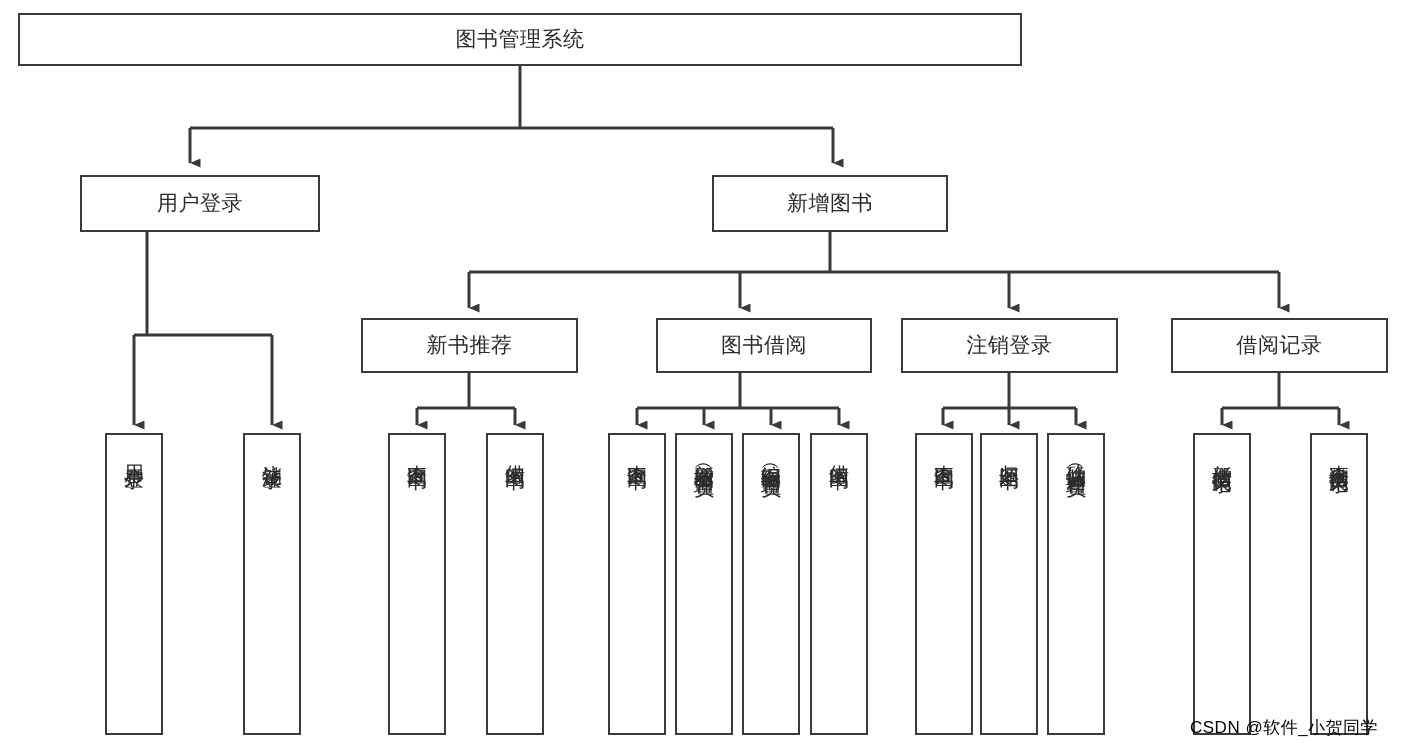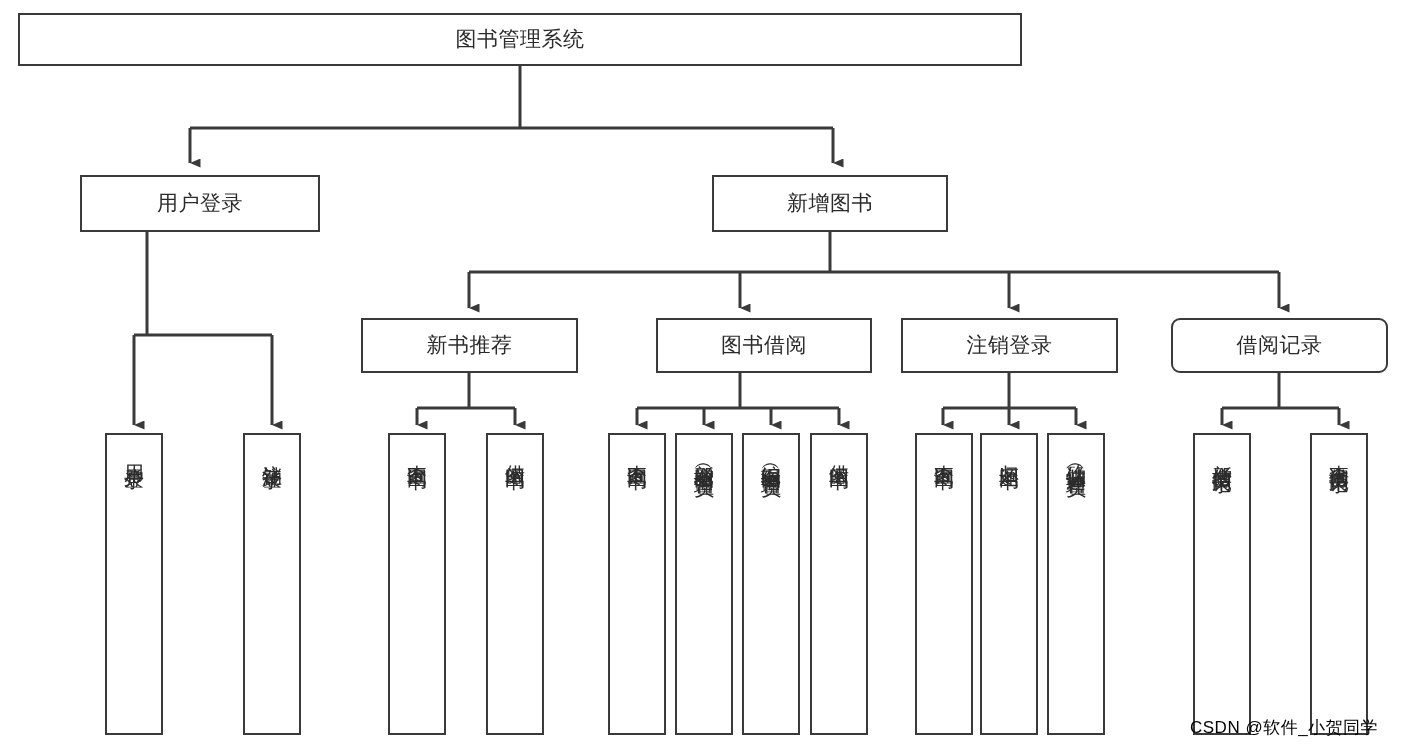--- a/index.html
+++ b/index.html
@@ -145,21 +145,21 @@
   </div>
 
   <div class="node horiz" style="left:656px; top:318px; width:216px; height:55px;">
     <span class="node-label">图书借阅</span>
   </div>
 
   <div class="node horiz" style="left:901px; top:318px; width:217px; height:55px;">
     <span class="node-label">注销登录</span>
   </div>
 
-  <div class="node horiz" style="left:1171px; top:318px; width:217px; height:55px;border-radius:9px;">
+  <div class="node horiz" style="left:1171px; top:318px; width:217px; height:55px;">
     <span class="node-label">借阅记录</span>
   </div>
 
   <div class="node vert" style="left:105px; top:433px; width:58px; height:302px;">
     <span class="node-label">用户登录</span>
   </div>
 
   <div class="node vert" style="left:243px; top:433px; width:58px; height:302px;">
     <span class="node-label">注销登录</span>
   </div>

